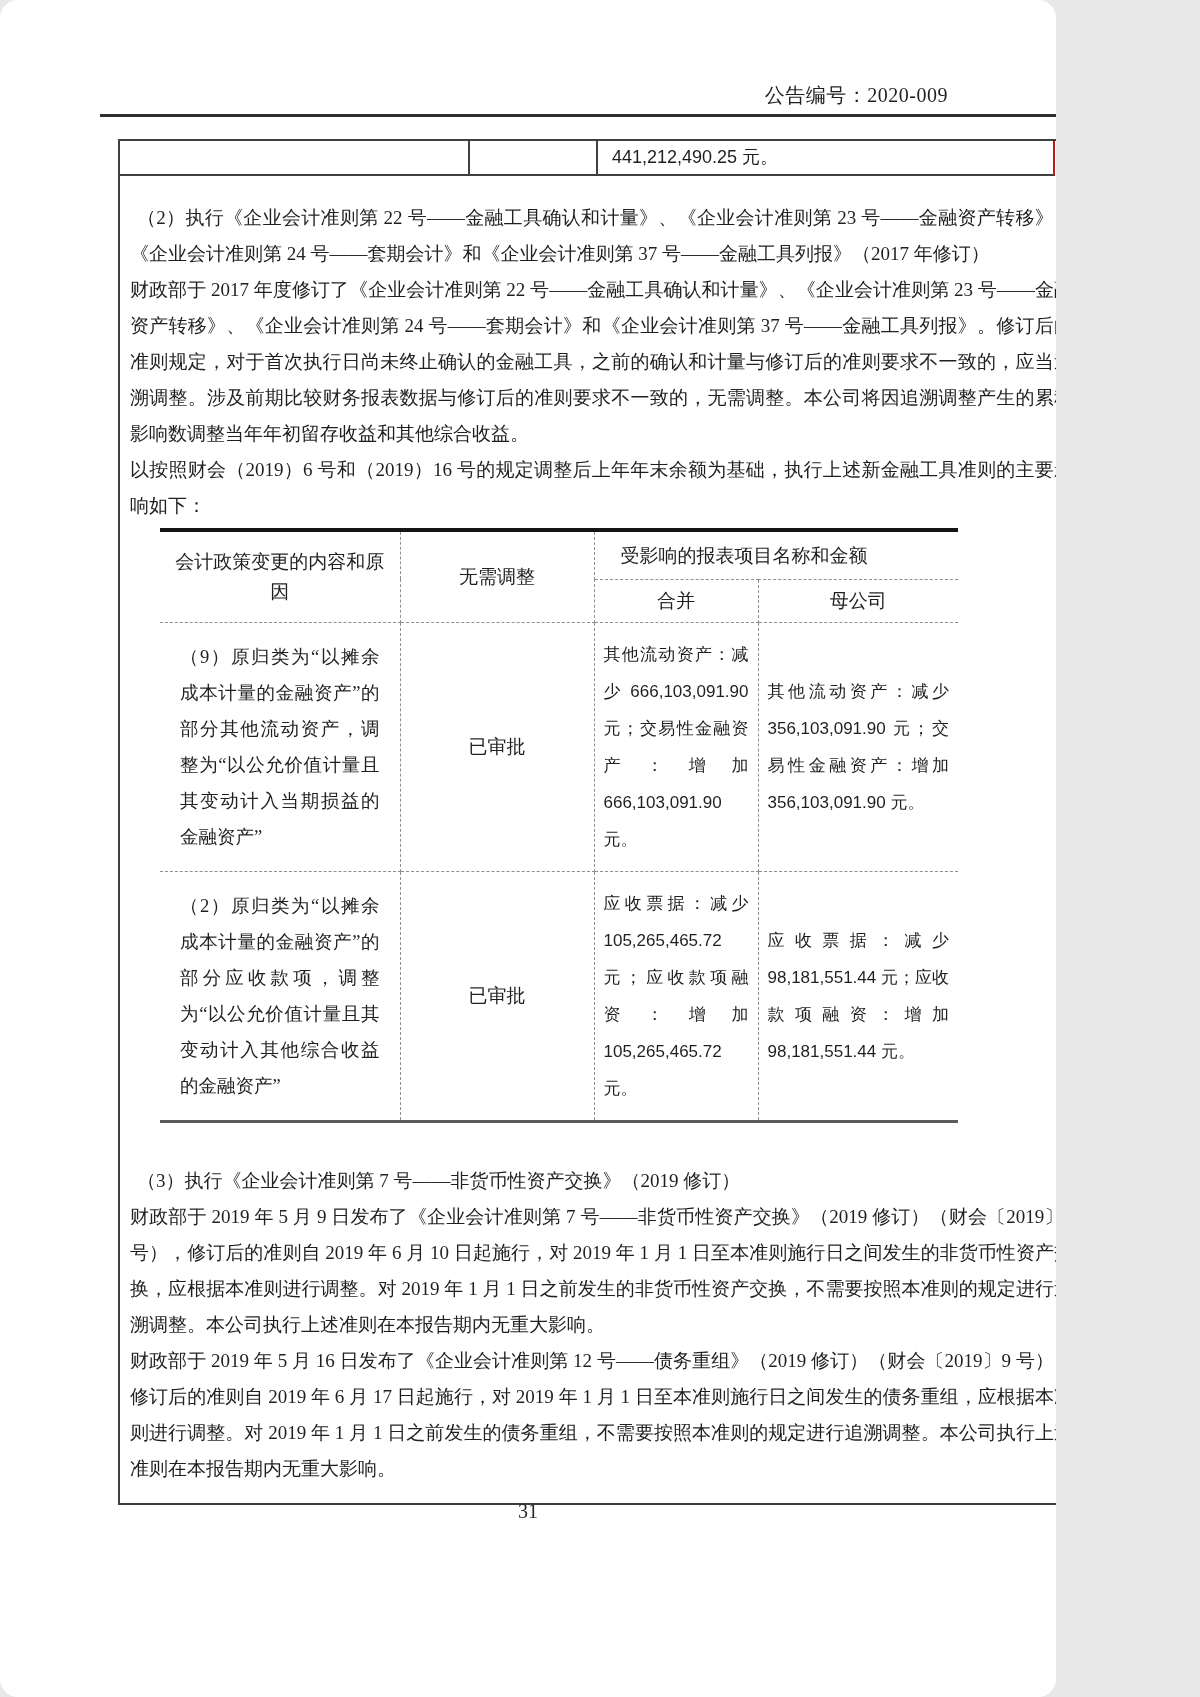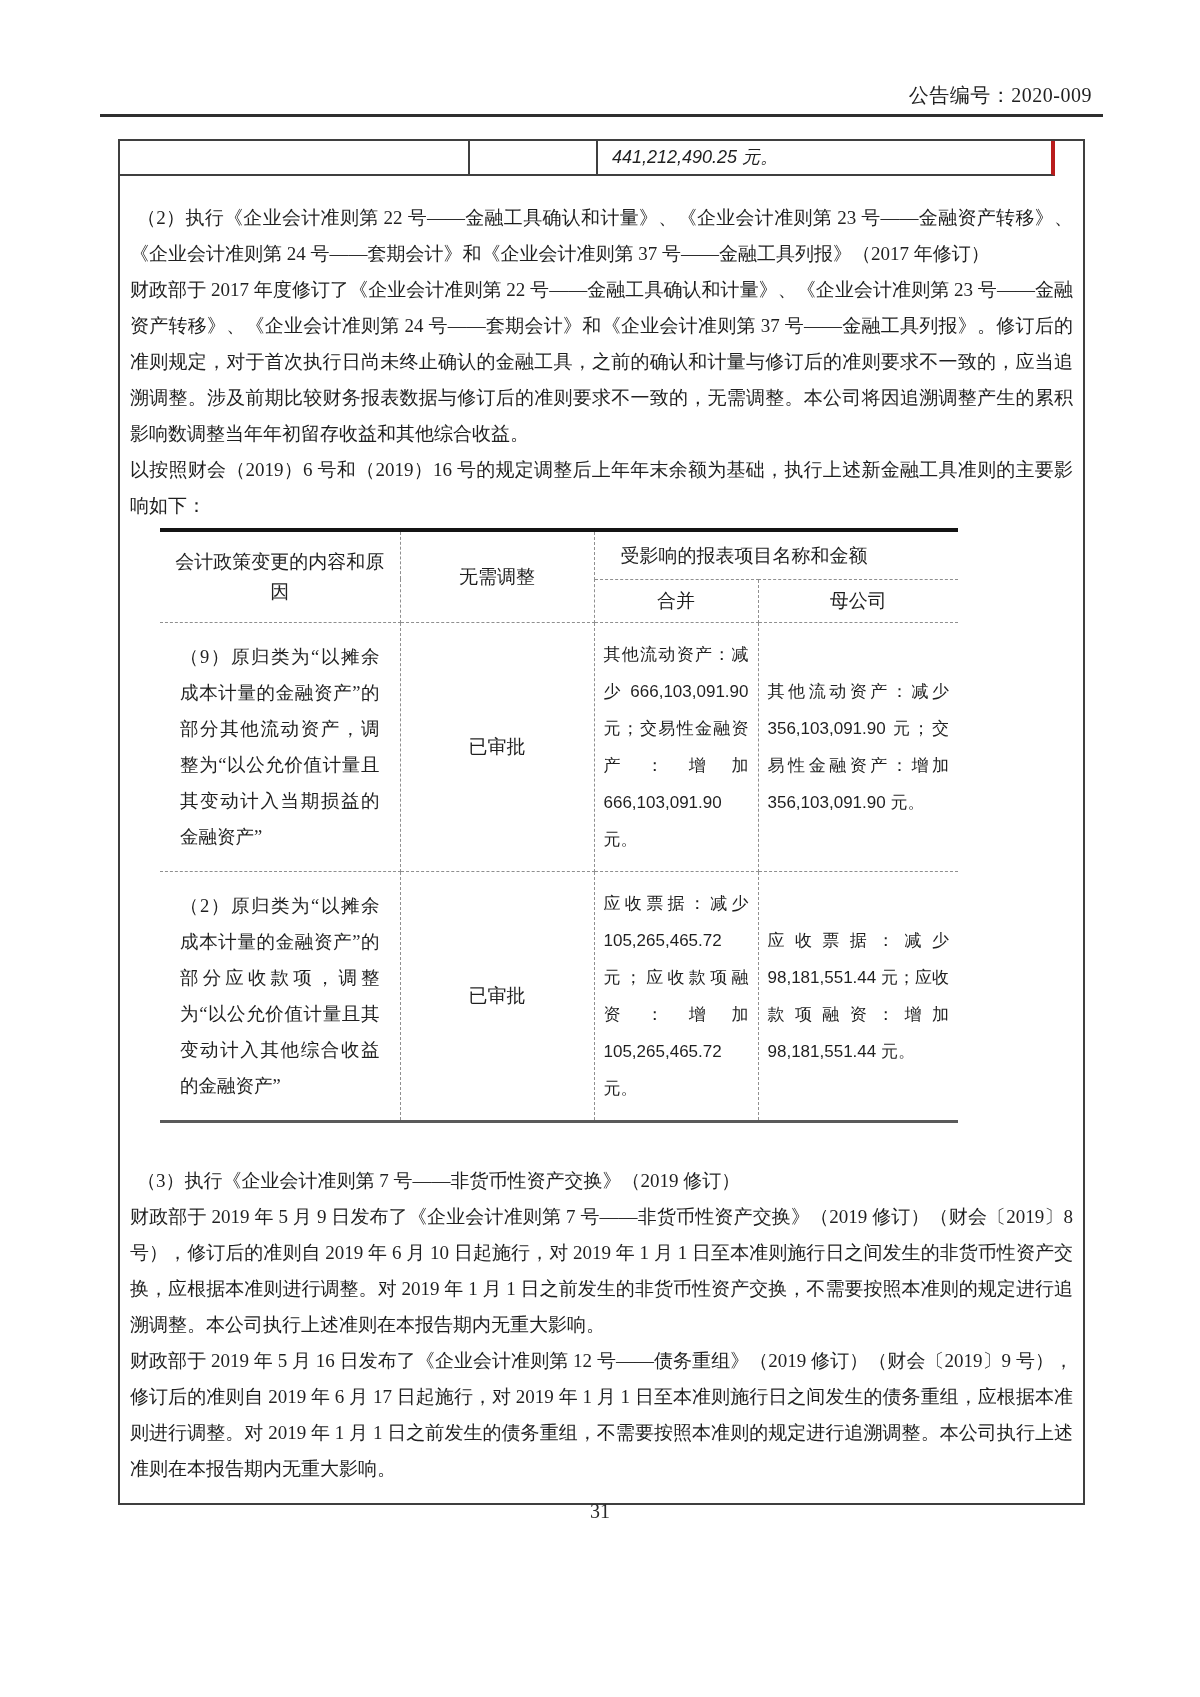--- a/index.html
+++ b/index.html
@@ -1,22 +1,23 @@
 <!DOCTYPE html>
 <html><head>
 <meta charset="utf-8">
 <style>
   html,body { margin:0; padding:0; background:#e8e8e8; }
   .page {
     position:relative;
-    width:1200px; height:1697px;
+    width:1056px; height:1697px;
     background:#ffffff;
     font-family:"Liberation Serif","DejaVu Serif",serif;
     color:#1f1f1f;
     overflow:hidden;
+    border-radius:18px;
   }
   .page-header {
     position:absolute; top:82px; right:108px;
     font-size:20px; letter-spacing:0.5px;
   }
   .header-rule {
     position:absolute; top:114px; left:100px;
     width:1003px; height:3px; background:#2e2e2e;
   }
   .content-box {
@@ -24,22 +25,22 @@
     width:967px;
     border:2px solid #3f3f3f;
     padding:0 10px 16px 10px;
     box-sizing:border-box;
   }
   
   .carryover {
     display:flex;
     margin:0 18px 0 -10px;
     border-bottom:2px solid #3f3f3f;
-    border-right:4px solid #b91c1c;
-    height:33px; line-height:33px;font-style:italic;
+    border-right:2px solid #b91c1c;
+    height:33px; line-height:33px;
   }
   .carryover .cell { box-sizing:border-box; }
   .carryover .c1 { width:350px; border-right:2px solid #3f3f3f; }
   .carryover .c2 { width:128px; border-right:2px solid #3f3f3f; }
   .carryover .c3 {
     flex:1; padding-left:14px;
     font-family:"Liberation Sans","DejaVu Sans",sans-serif;
     font-size:18px;
   }
   .para {

